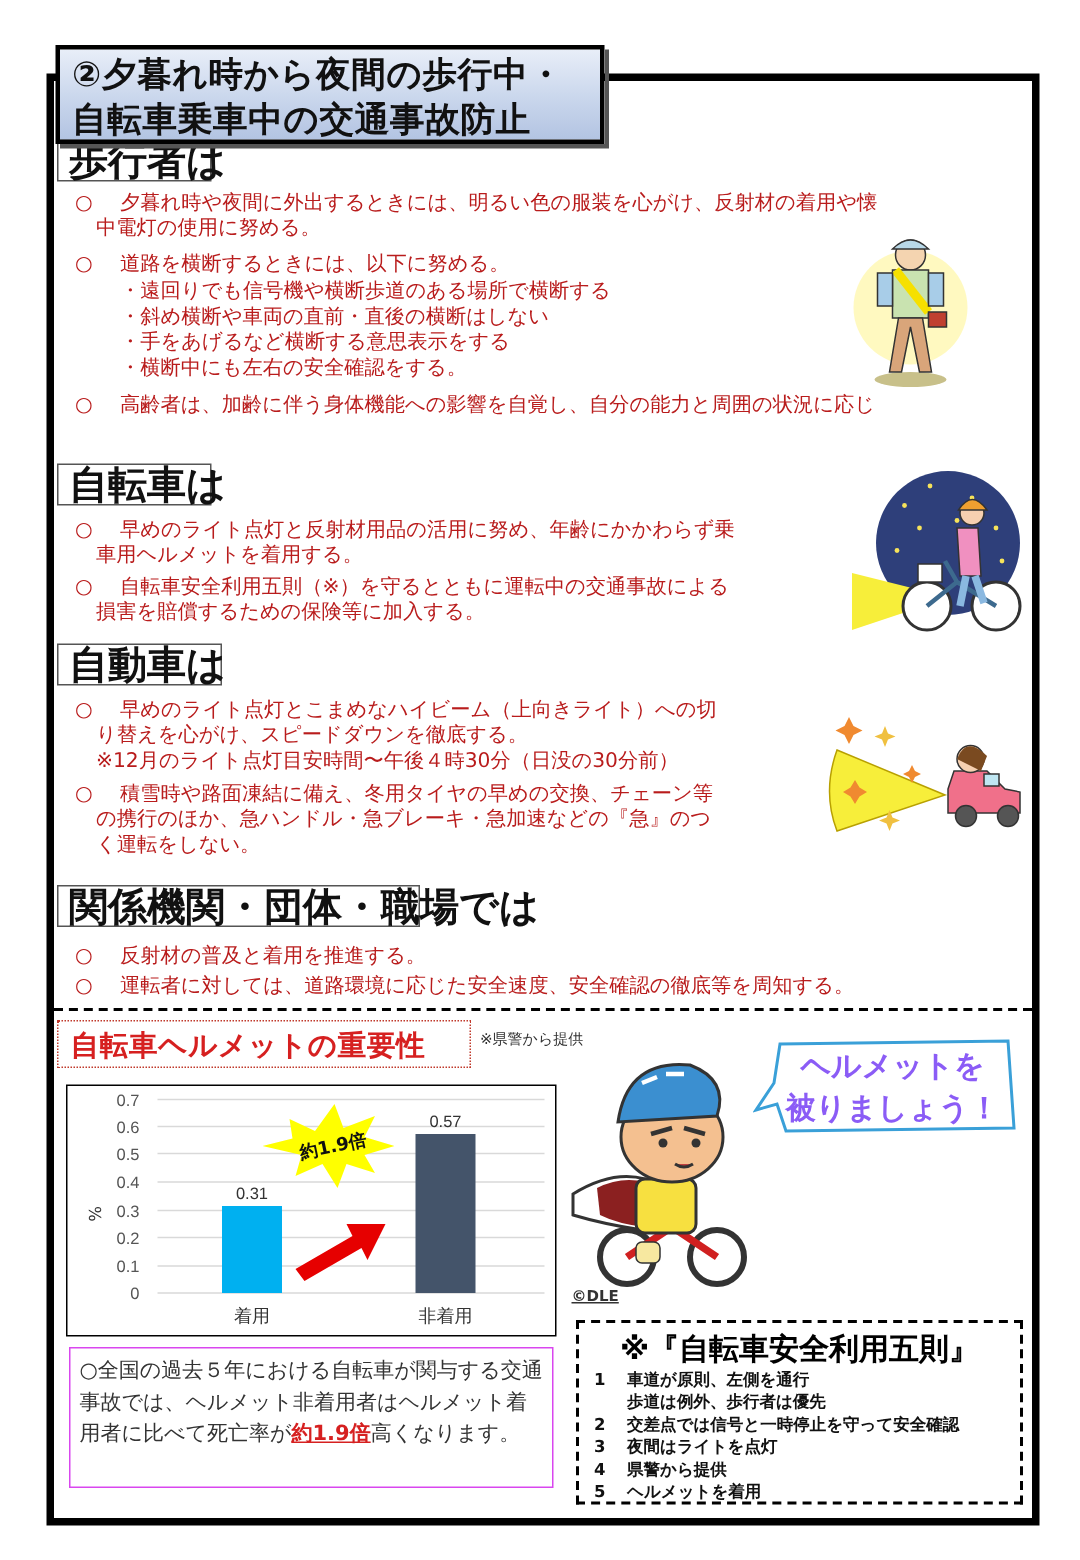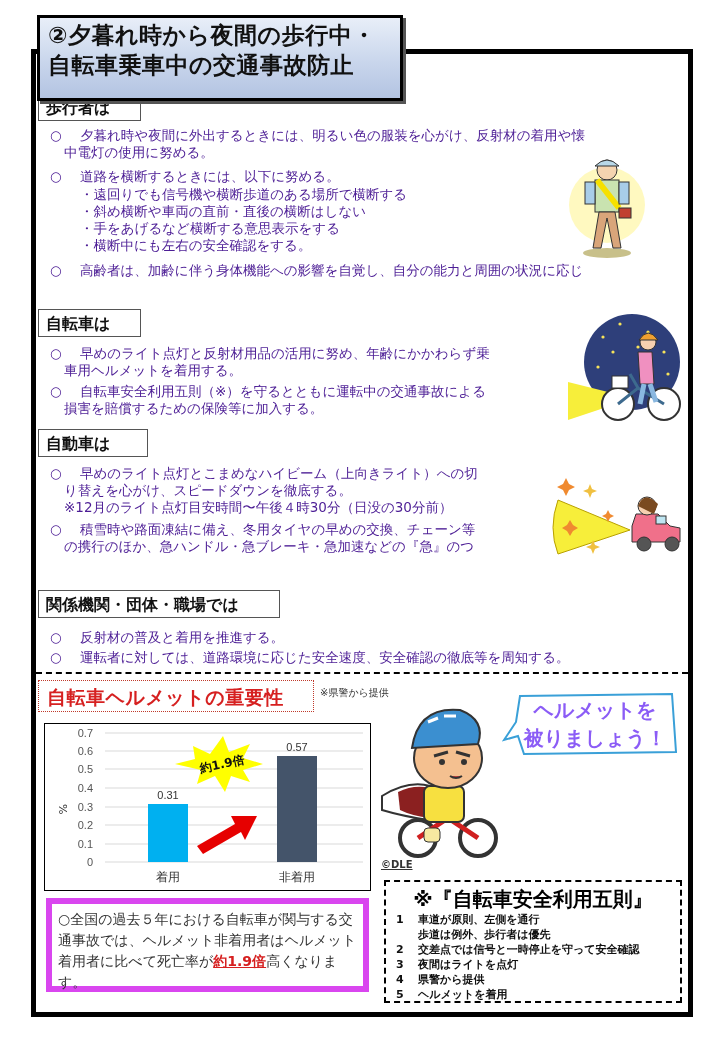--- a/index.html
+++ b/index.html
@@ -2,42 +2,42 @@
 <html><head>
   <meta charset="utf-8">
   <style>
     html, body { margin: 0; padding: 0; background: #ffffff; }
     body { width: 720px; height: 1040px; position: relative; overflow: hidden;
            font-family: "DejaVu Sans", "Liberation Sans", sans-serif; color: #222; }
 
     .frame { position: absolute; left: 31px; top: 49px; width: 652px; height: 958px;
              border: 5px solid #000; background: #fff; }
 
-    .title-box { position: absolute; left: 37px; top: 15px; width: 366px; height: 86px;
+    .title-box { position: absolute; left: 37px; top: 30px; width: 366px; height: 66px;
                  border: 3px solid #000; z-index: 5;
                  background: linear-gradient(to bottom, #e8eef8 0%, #c9d6ec 55%, #b3c4e2 100%);
                  box-shadow: 3px 3px 0 #555; padding: 2px 0 0 8px; box-sizing: border-box; }
     .title-line { font-size: 23px; line-height: 30px; font-weight: bold; color: #111; white-space: nowrap; letter-spacing: 0.5px; }
 
     .sec-head { position: absolute; background: #fff; border: 1.5px solid #555;
-                font-size: 16px; font-weight: bold; color: #111; padding: 0 7px;
+                font-size: 26px; font-weight: bold; color: #111; padding: 0 7px;
                 height: 28px; line-height: 28px; box-sizing: border-box; white-space: nowrap; }
 
-    .item { position: absolute; font-size: 13.5px; line-height: 17px; color: #4c1d95; }
+    .item { position: absolute; font-size: 13.5px; line-height: 17px; color: #b91c1c; }
     .circ { display: inline-block; width: 30px; }
 
     .dash-sep { position: absolute; left: 36px; top: 672px; width: 652px; border-top: 2px dashed #000; }
 
     .helmet-title { position: absolute; left: 38px; top: 680px; width: 276px; height: 32px;
                     border: 1.5px dotted #c0392b; color: #d62020; font-size: 19px; font-weight: bold;
                     line-height: 32px; padding-left: 8px; box-sizing: border-box; letter-spacing: 0.5px; }
     .source-note { position: absolute; left: 320px; top: 686px; font-size: 10px; color: #333; }
 
     .chart-box { position: absolute; left: 44px; top: 723px; width: 325px; height: 166px; border: 1px solid #000; background: #fff; }
-    .note-box { position: absolute; left: 46px; top: 898px; width: 323px; height: 94px; border: 6px solid #d946ef; background: #fff;
+    .note-box { position: absolute; left: 46px; top: 898px; width: 323px; height: 94px; border: 1px solid #d946ef; background: #fff;
                 font-size: 14px; line-height: 21px; color: #333; padding: 5px 6px; box-sizing: border-box; }
     .note-box .hl { color: #d62020; text-decoration: underline; font-weight: bold; }
 
     .rules-box { position: absolute; left: 384px; top: 880px; width: 298px; height: 123px; border: 2px dashed #000; background: #fff;
                  box-sizing: border-box; padding: 4px 6px; }
     .rules-title { font-size: 20px; font-weight: bold; text-align: center; color: #000000; line-height: 26px; }
     .rule { font-size: 11px; font-weight: bold; line-height: 15px; color: #111; display: flex; }
     .rule .num { width: 22px; padding-left: 4px; }
 
     .illus { position: absolute; }
@@ -120,20 +120,21 @@
 
 <div class="sec-head" style="left:38px;top:429px;width:110px;font-family:Liberation Serif, serif;">自動車は</div>
 <div class="item" style="left:50px;top:465px;width:520px;">
   <span class="circ">○</span><span>早めのライト点灯とこまめなハイビーム（上向きライト）への切</span>
   <div style="padding-left:14px">り替えを心がけ、スピードダウンを徹底する。</div>
   <div style="padding-left:14px">※12月のライト点灯目安時間〜午後４時30分（日没の30分前）</div>
 </div>
 <div class="item" style="left:50px;top:521px;width:520px;">
   <span class="circ">○</span><span>積雪時や路面凍結に備え、冬用タイヤの早めの交換、チェーン等</span>
   <div style="padding-left:14px">の携行のほか、急ハンドル・急ブレーキ・急加速などの『急』のつ</div>
+  <div style="padding-left:14px">く運転をしない。</div>
 </div>
 <svg class="illus" style="left:548px;top:470px;" width="140" height="90" viewBox="0 0 140 90">
   <path d="M10 30 L82 60 L10 84 Q0 58 10 30 Z" fill="#f7ee3a" stroke="#b8a000"></path>
   <g fill="#f08a30">
     <path d="M18 8 l3 6 6 3 -6 3 -3 6 -3 -6 -6 -3 6 -3z"></path>
     <path d="M60 40 l2 4 4 2 -4 2 -2 4 -2 -4 -4 -2 4 -2z"></path>
     <path d="M22 50 l3 5 5 3 -5 3 -3 5 -3 -5 -5 -3 5 -3z"></path>
   </g>
   <path d="M42 14 l2 5 5 2 -5 2 -2 5 -2 -5 -5 -2 5 -2z" fill="#f0c040"></path>
   <path d="M45 70 l2 5 5 2 -5 2 -2 5 -2 -5 -5 -2 5 -2z" fill="#f0c040"></path>

